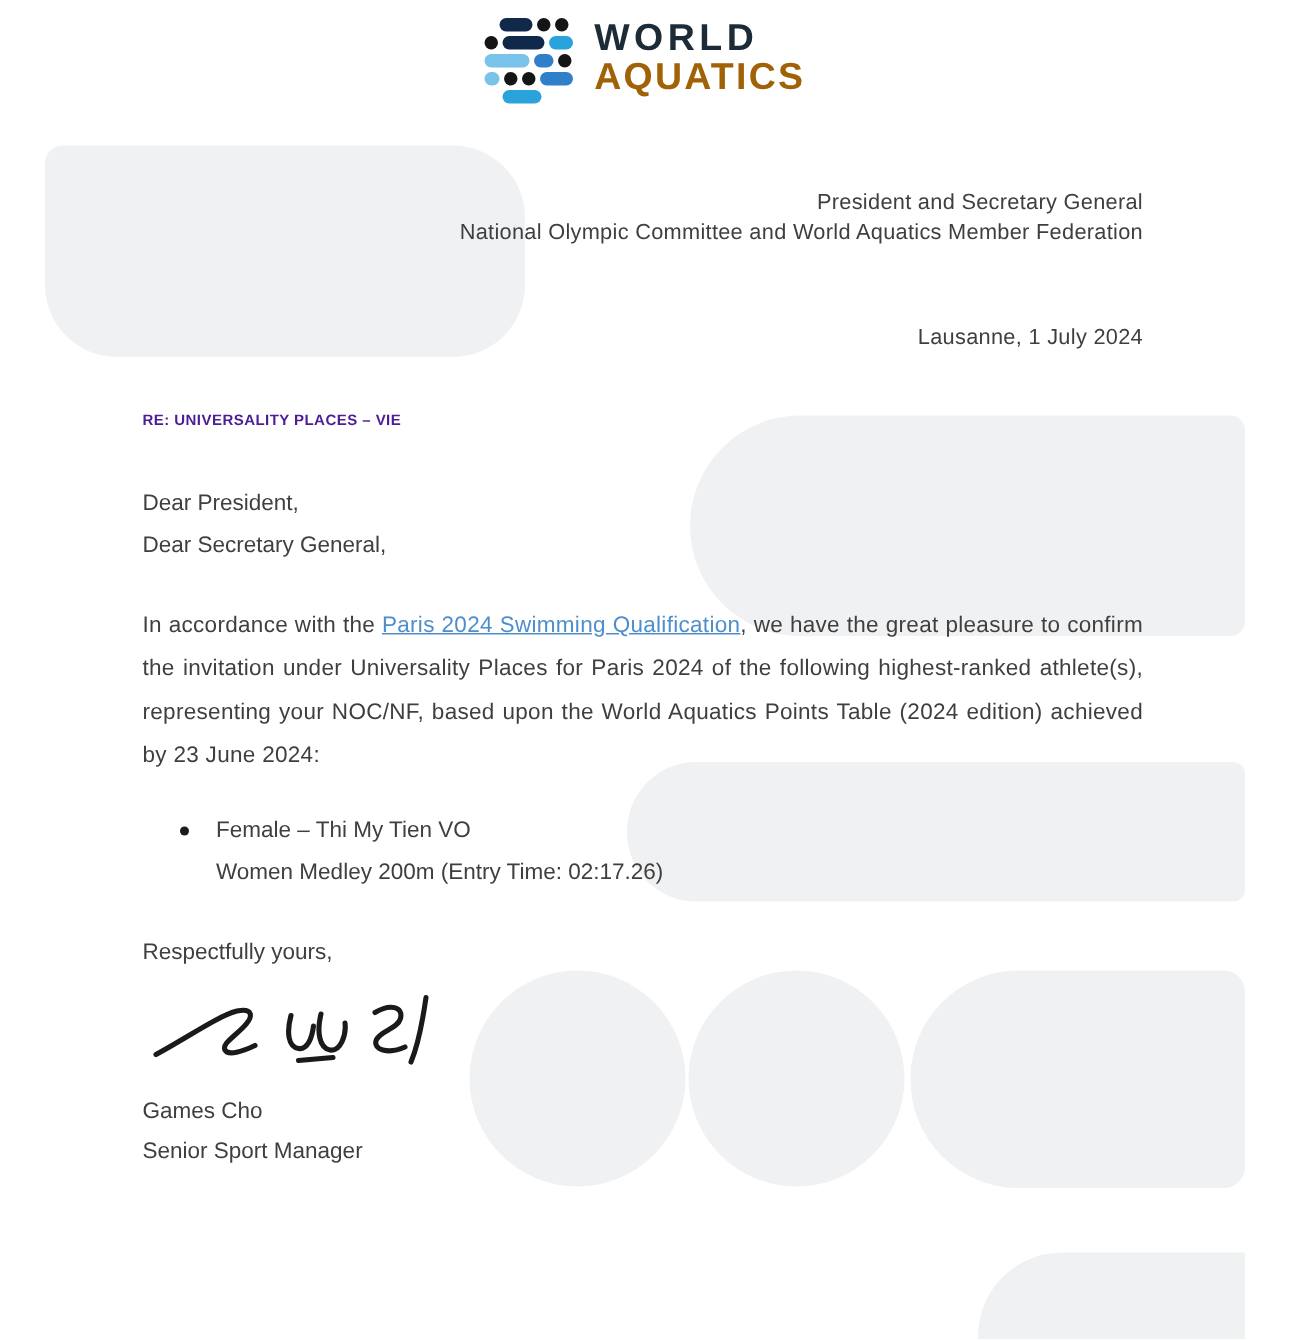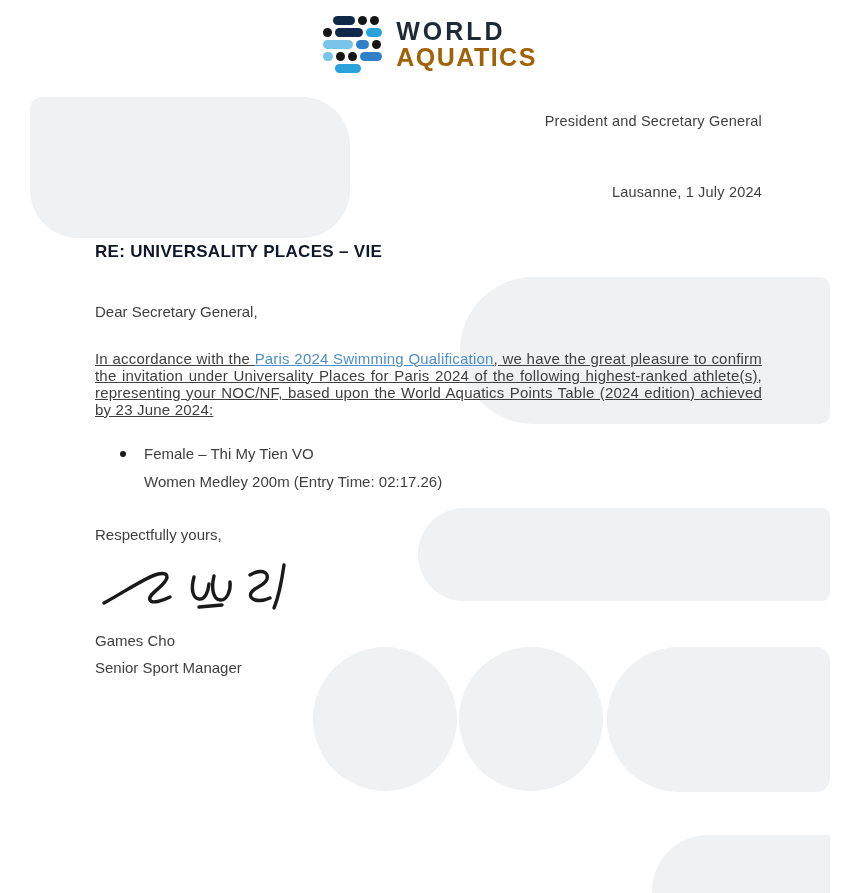--- a/index.html
+++ b/index.html
@@ -15,37 +15,37 @@
   .shape{position:absolute;background:#f0f1f3;z-index:0;}
   .shape-header{left:30px;top:97px;width:320px;height:141px;border-radius:12px 48px 48px 48px;}
   .shape-mid-pill{left:460px;top:277px;width:370px;height:147px;border-radius:74px 10px 10px 74px;}
   .shape-low-pill{left:418px;top:508px;width:412px;height:93px;border-radius:46px 8px 8px 46px;}
   .shape-circle-a{left:313px;top:647px;width:144px;height:144px;border-radius:50%;}
   .shape-circle-b{left:459px;top:647px;width:144px;height:144px;border-radius:50%;}
   .shape-round-rect{left:607px;top:647px;width:223px;height:145px;border-radius:72px 14px 14px 72px;}
   .shape-corner{left:652px;top:835px;width:178px;height:58px;border-radius:56px 0 0 0;}
   
   .content{position:relative;z-index:2;}
-  .logo-row{display:flex;justify-content:center;align-items:center;gap:14px;padding-top:12px;height:64px;}
+  .logo-row{display:flex;justify-content:center;gap:14px;padding-top:12px;height:64px;}
   .logo-mark{display:flex;flex-direction:column;gap:3px;}
   .logo-mark .r{display:flex;align-items:center;gap:3px;}
   .logo-mark .bar{height:9px;border-radius:5px;display:inline-block;}
   .logo-mark .dot{width:9px;height:9px;border-radius:50%;background:#151515;display:inline-block;}
   .b-navy{background:#10294a;}
   .b-blue{background:#2f80c8;}
   .b-light{background:#79c2e9;}
   .b-teal{background:#2aa3dc;}
   .logo-text{display:flex;flex-direction:column;line-height:26px;}
   .logo-word1{font-size:25px;font-weight:700;color:#1d2b36;letter-spacing:3px;}
   .logo-word2{font-size:25px;font-weight:700;color:#a16207;letter-spacing:1.5px;}
-  .recipient{margin:36px 98px 0 95px;text-align:right;font-size:14.5px;line-height:19.5px;letter-spacing:.2px;}
+  .recipient{margin:50px 98px 0 95px;text-align:right;font-size:14.5px;line-height:19.5px;letter-spacing:.2px;}
   .dateline{margin:52px 98px 0 95px;text-align:right;font-size:14.5px;letter-spacing:.2px;}
-  .subject{margin:42px 98px 0 95px;font-size:17px;font-weight:800;color:#0f172a;letter-spacing:.3px;}
+  .subject{margin:42px 98px 0 95px;font-size:10px;font-weight:800;color:#4c1d95;letter-spacing:.3px;}
   .salutation{margin:36px 98px 0 95px;font-size:15px;line-height:28px;}
-  .para{margin:24px 98px 0 95px;font-size:15px;line-height:17px;letter-spacing:.2px;text-decoration:underline;}
+  .para{margin:24px 98px 0 95px;font-size:15px;line-height:29px;letter-spacing:.2px;}
   .para.justify{text-align:justify;}
   .link{color:#4e8fcb;text-decoration:underline;cursor:pointer;}
   .bullet{margin:22px 98px 12px 120px;display:flex;align-items:flex-start;font-size:15px;line-height:28px;}
   .bullet .dot-marker{width:6px;height:6px;border-radius:50%;background:#1b1b1b;margin:11px 18px 0 0;flex:0 0 auto;}
   .closing{margin:30px 98px 0 95px;font-size:15px;}
   .signature{margin:12px 0 0 98px;display:block;}
   .signer{margin:8px 98px 0 95px;font-size:15px;line-height:27px;}
 </style>
 </head>
 <body>
@@ -90,27 +90,29 @@
         </span>
       </div>
       <div class="logo-text">
         <span class="logo-word1">WORLD</span>
         <span class="logo-word2">AQUATICS</span>
       </div>
     </div>
 
     <div class="recipient">
       <div>President and Secretary General</div>
+      <div>National Olympic Committee and World Aquatics Member Federation</div>
     </div>
 
     <div class="dateline">Lausanne, 1 July 2024</div>
 
     <div class="subject">RE: UNIVERSALITY PLACES – VIE</div>
 
     <div class="salutation">
+      <div>Dear President,</div>
       <div>Dear Secretary General,</div>
     </div>
 
     <div class="para justify"><span>In accordance with the </span><a class="link">Paris 2024 Swimming Qualification</a><span>, we have the great pleasure to confirm the invitation under Universality Places for Paris 2024 of the following highest-ranked athlete(s), representing your NOC/NF, based upon the World Aquatics Points Table (2024 edition) achieved by 23 June 2024:</span></div>
 
     <div class="bullet">
       <span class="dot-marker"></span>
       <div>
         <div>Female – Thi My Tien VO</div>
         <div>Women Medley 200m (Entry Time: 02:17.26)</div>

